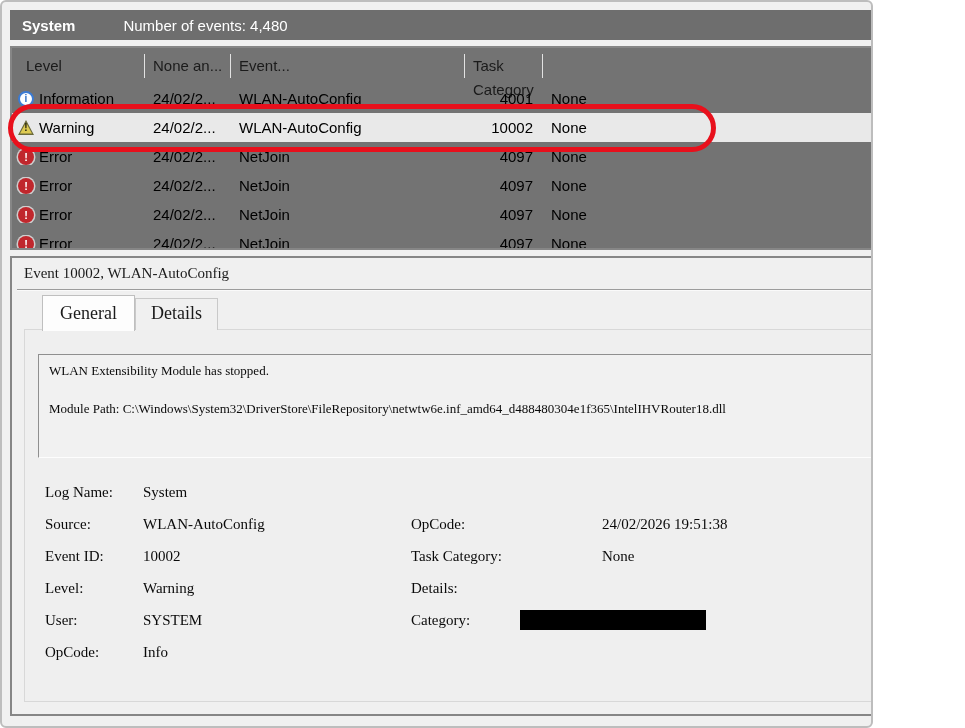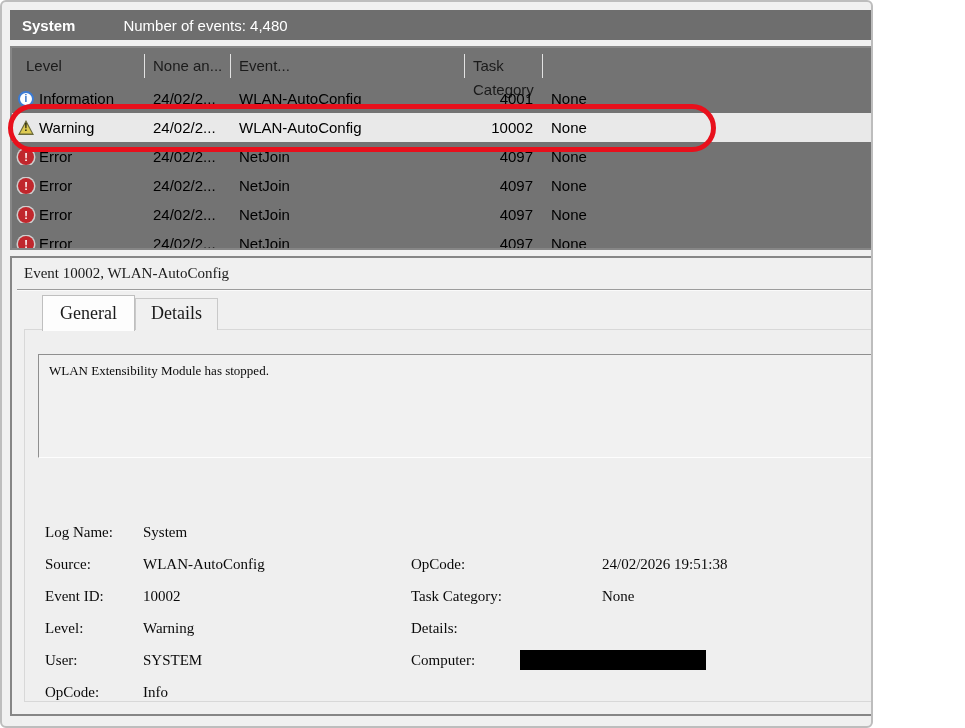--- a/index.html
+++ b/index.html
@@ -117,21 +117,21 @@
   }
   .message-box p { word-break:break-all; }
   .message-box p + p { margin-top:20px; }
   .msg-scroll { position:absolute; right:2px; top:2px; bottom:2px; width:13px; }
   .msg-thumb { position:absolute; left:2px; top:24px; width:8px; height:42px; background:#7d7d7d; border-radius:4px; }
 
   
   .fields {
     position:absolute; left:20px; top:146px;
     display:grid; grid-template-columns:98px 268px 191px auto;
-    grid-auto-rows:32px; align-items:center; font-size:15px; color:#0a0a0a;margin-top:40px;
+    grid-auto-rows:32px; align-items:center; font-size:15px; color:#0a0a0a;
   }
   .fields .lbl { white-space:nowrap; }
   .redaction { width:186px; height:20px; background:#000; margin-left:-82px; }
 </style>
 </head>
 <body>
 
 <div class="window">
 
   <div class="title-bar">
@@ -238,20 +238,21 @@
 
     <div class="tabs">
       <div class="tab active">General</div>
       <div class="tab inactive">Details</div>
     </div>
 
     <div class="tab-content">
 
       <div class="message-box">
         <p>WLAN Extensibility Module has stopped.</p>
+        <p>Module Path: C:\Windows\System32\DriverStore\FileRepository\netwtw6e.inf_amd64_d488480304e1f365\IntelIHVRouter18.dll</p>
         <div class="msg-scroll">
           <div class="msg-thumb"></div>
         </div>
       </div>
 
       <div class="fields">
         <div class="lbl">Log Name:</div>
         <div>System</div>
         <div></div>
         <div></div>
@@ -266,21 +267,21 @@
         <div class="lbl">Task Category:</div>
         <div>None</div>
 
         <div class="lbl">Level:</div>
         <div>Warning</div>
         <div class="lbl">Details:</div>
         <div></div>
 
         <div class="lbl">User:</div>
         <div>SYSTEM</div>
-        <div class="lbl">Computer:</div>
+        <div class="lbl">Category:</div>
         <div>
             <div class="redaction"></div>
           </div>
 
         <div class="lbl">OpCode:</div>
         <div>Info</div>
         <div></div>
         <div></div>
       </div>
 

